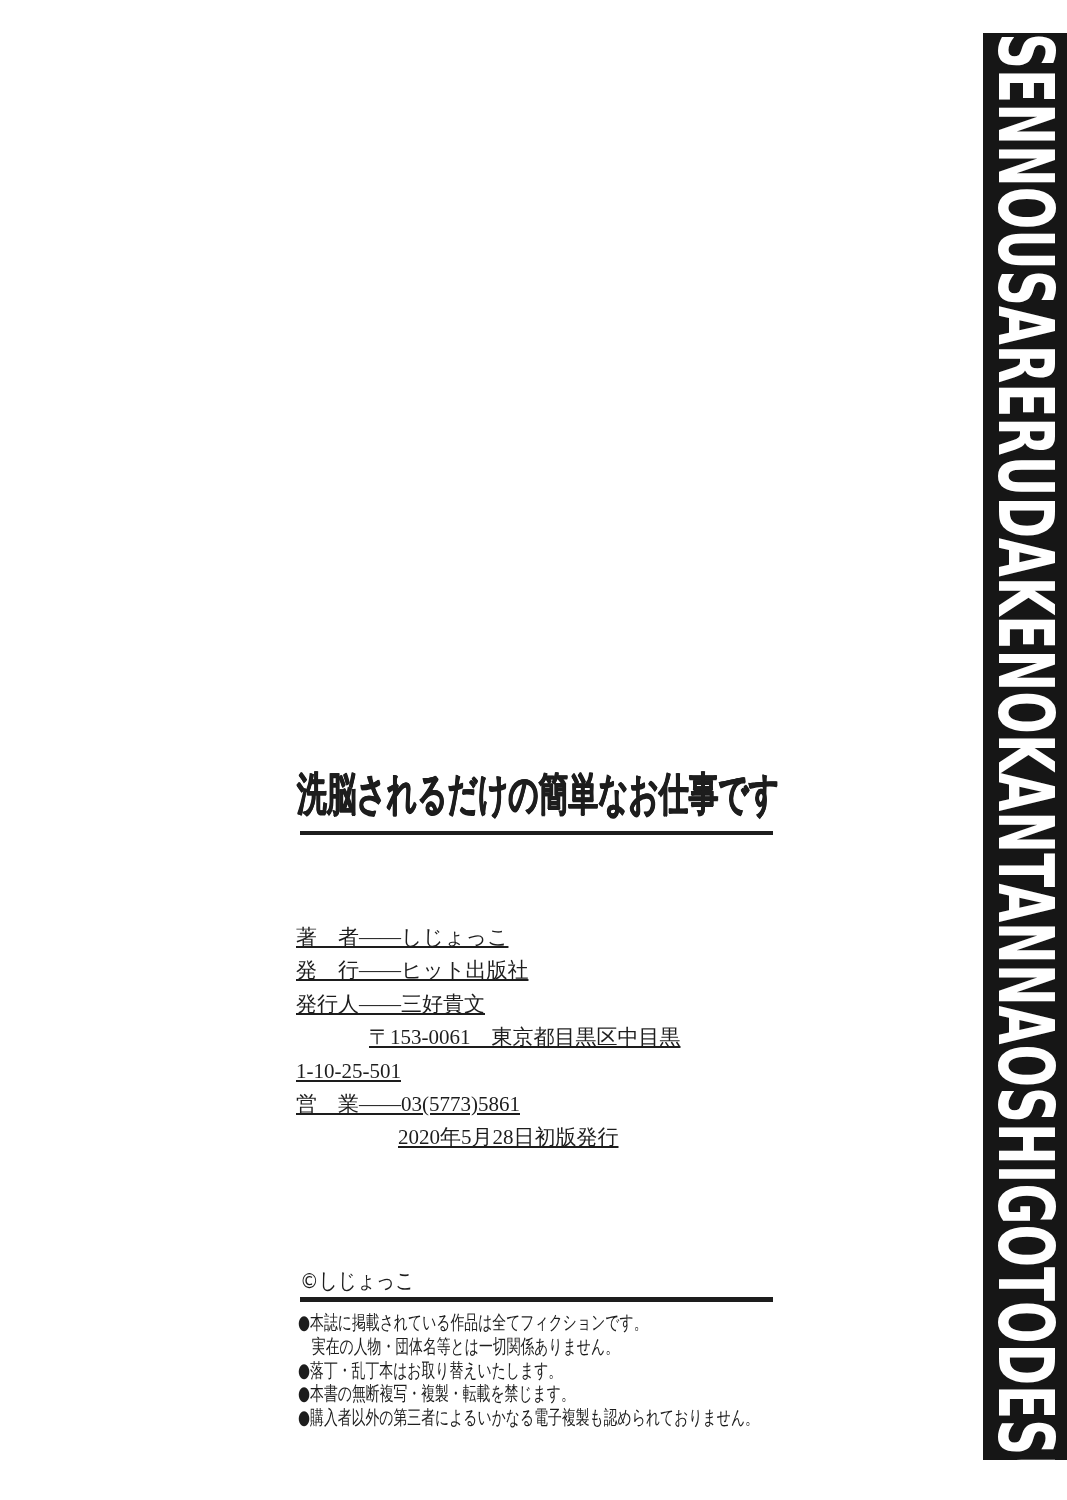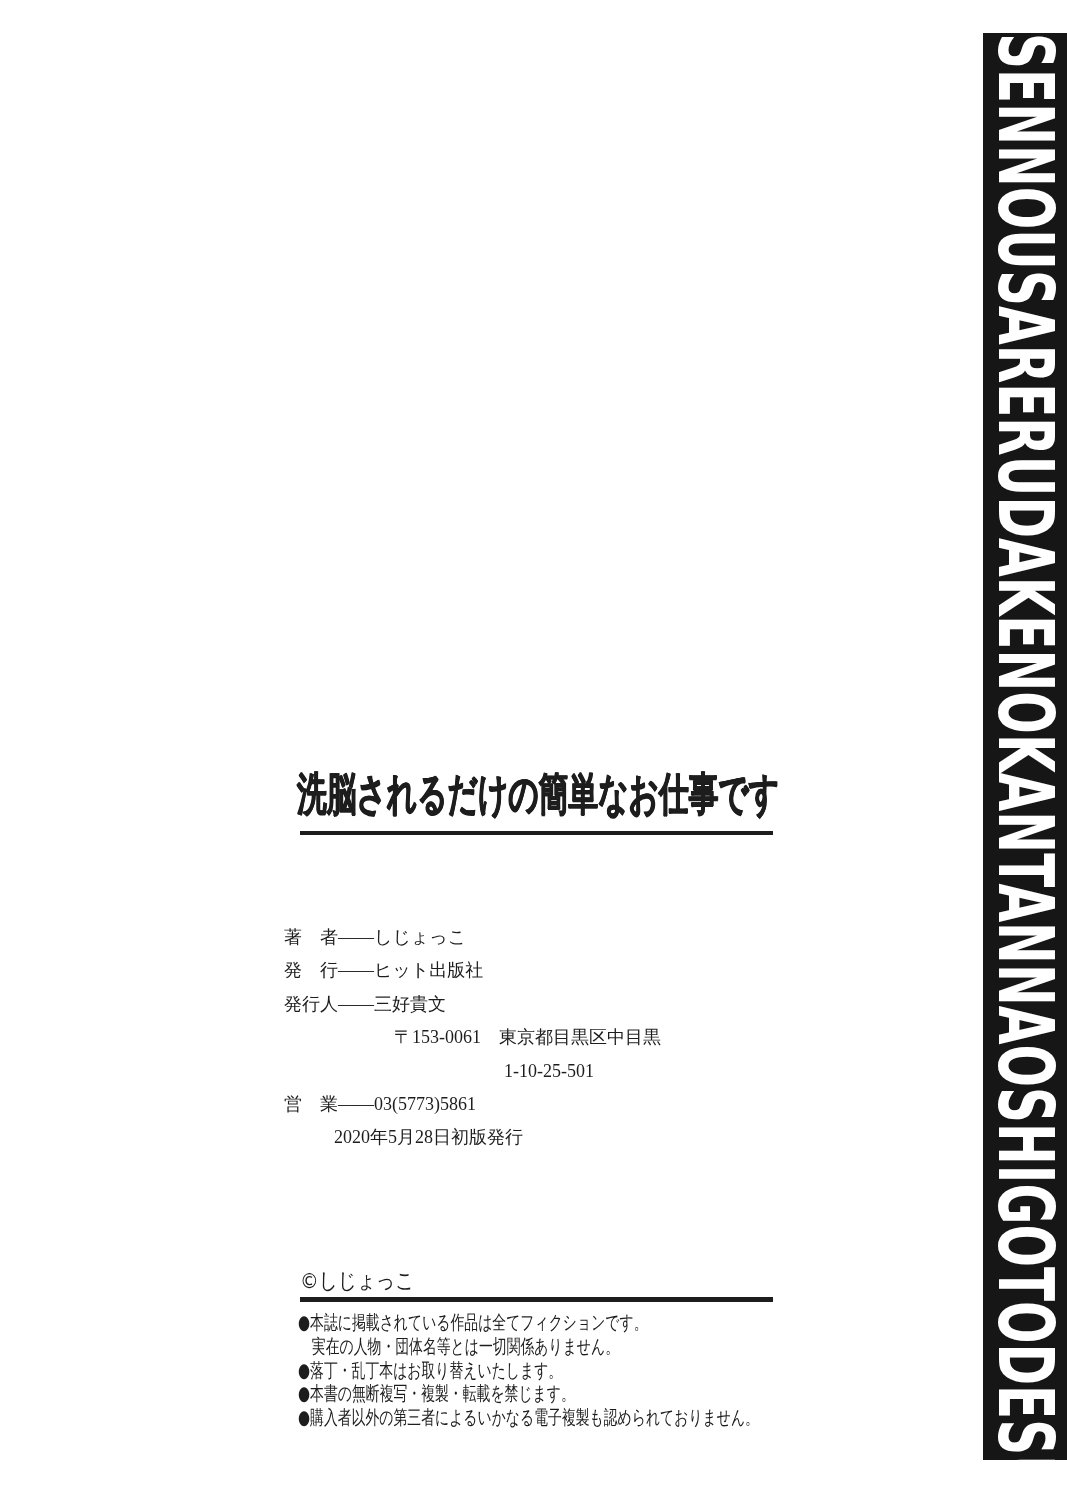--- a/index.html
+++ b/index.html
@@ -58,28 +58,29 @@
   .title-rule {
     position: absolute;
     left: 300px; top: 831px;
     width: 473px; height: 4px;
     background: var(--ink, #1d1d1d);
   }
 
   
   .colophon {
     position: absolute;
-    left: 284px; top: 921px;
-    font-size: 18px;
+    left: 296px; top: 921px;
+    font-size: 21px;
     line-height: 33.4px;
     white-space: nowrap;
+    text-decoration: underline;
   }
-  .ind-a { margin-left: 110px; }
-  .ind-b { margin-left: 220px; }
-  .ind-c { margin-left: 50px; }
+  .ind-a { margin-left: 73px; }
+  .ind-b { }
+  .ind-c { margin-left: 102px; }
 
   
   .copyright {
     position: absolute;
     left: 300px; top: 1268px;
     font-family: "DejaVu Sans", "Liberation Sans", sans-serif;
     font-size: 22px;
     line-height: 26px;
     white-space: nowrap;
     transform: scaleX(0.85);

